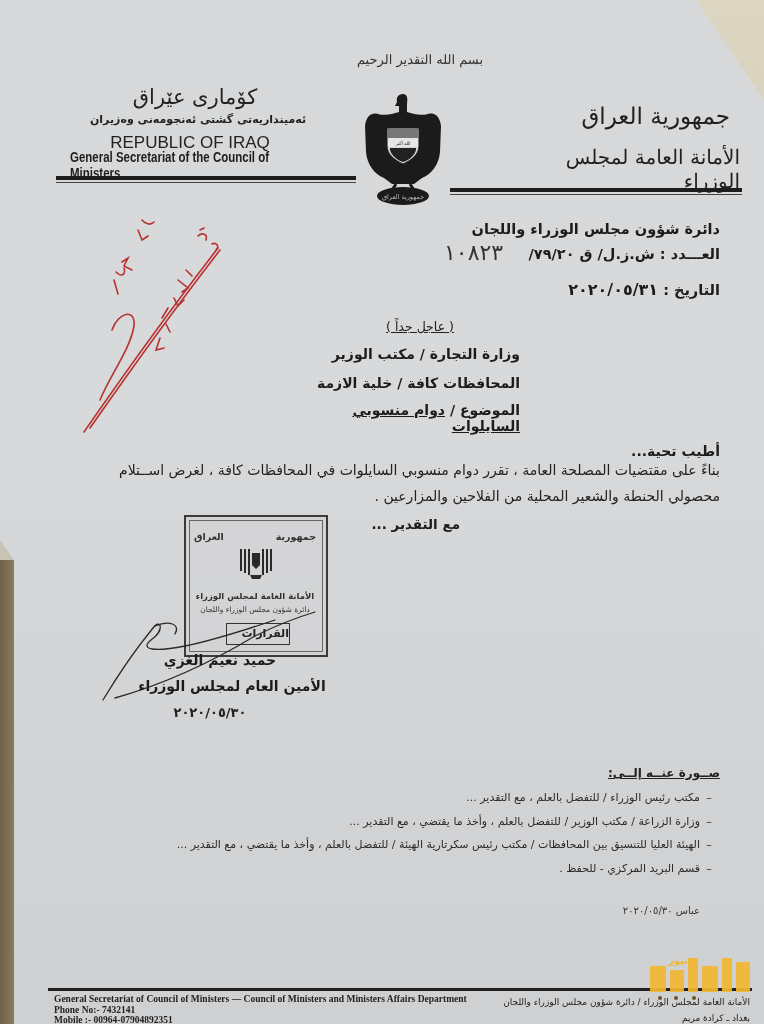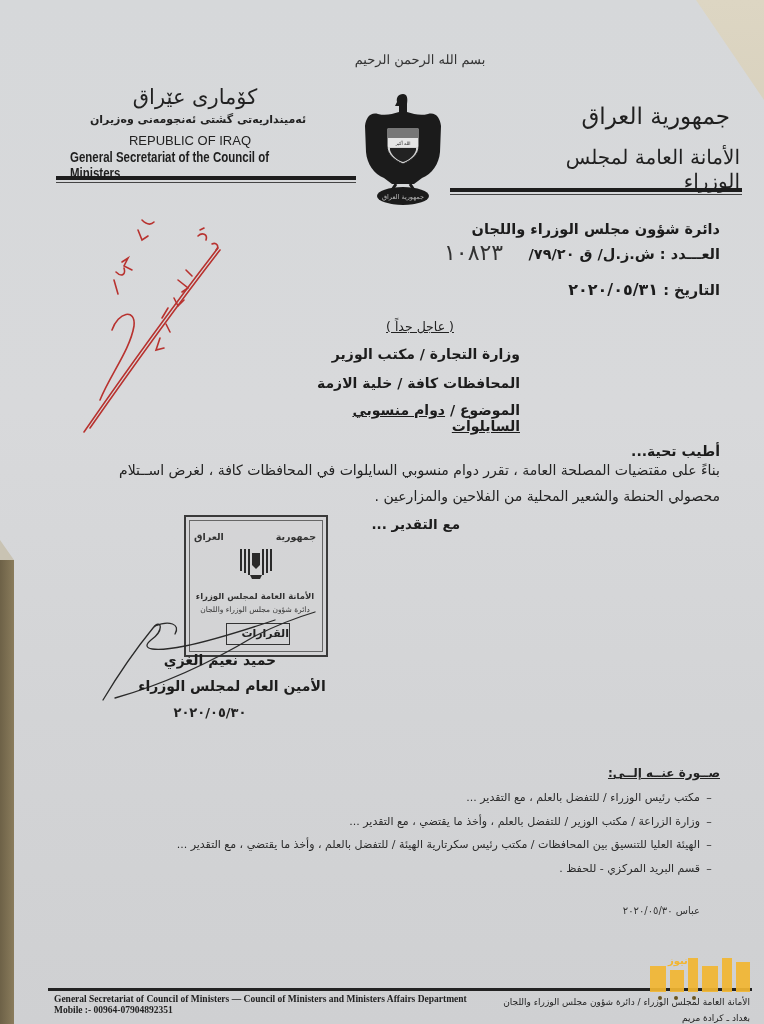--- a/index.html
+++ b/index.html
@@ -31,21 +31,21 @@
     .kurdish-title {
       left: 120px; top: 85px; width: 150px; text-align: center;
       font-family: "DejaVu Serif", serif; font-size: 21px; color: #222; direction: rtl;
     }
     .kurdish-sub {
       left: 88px; top: 113px; width: 220px; text-align: center;
       font-family: "DejaVu Sans", sans-serif; font-size: 11px; color: #222; direction: rtl; font-weight: bold;
     }
     .republic-en {
       left: 70px; top: 133px; width: 240px; text-align: center;
-      font-family: "Liberation Sans", sans-serif; font-size: 13px; color: #222;
+      font-family: "Liberation Sans", sans-serif; font-size: 17px; color: #222;
     }
     .gs-en {
       left: 70px; top: 149px; width: 250px; text-align: left;
       font-family: "Liberation Sans", sans-serif; font-size: 14px; font-weight: bold; color: #1e1e1e;
       transform: scaleX(0.82); transform-origin: left;
     }
     .ar-title1 {
       left: 560px; top: 103px; width: 170px; text-align: right; direction: rtl;
       font-family: "DejaVu Serif", serif; font-size: 23px; color: #1f1f1f;
     }
@@ -116,21 +116,21 @@
     .sig-scribble { left: 95px; top: 600px; width: 250px; height: 110px; }
   </style>
 </head>
 <body>
 
 <div class="bg-corner"></div>
 <div class="bg-left"></div>
 
 <div class="paper"></div>
 
-<div class="abs bismillah">بسم الله الرحمن الرحيم</div>
+<div class="abs bismillah">بسم الله التقدير الرحيم</div>
 
 <div class="abs kurdish-title">كۆماری عێراق</div>
 <div class="abs kurdish-sub">ئەمینداریەتی گشتی ئەنجومەنی وەزیران</div>
 <div class="abs republic-en">REPUBLIC OF IRAQ</div>
 <div class="abs gs-en">General Secretariat of the Council of Ministers</div>
 
 <div class="abs ar-title1">جمهورية العراق</div>
 <div class="abs ar-title2">الأمانة العامة لمجلس الوزراء</div>
 
 <div class="abs rule-left"></div>
@@ -239,20 +239,21 @@
 </div>
 
 <div class="abs typist">
   <span>عباس</span>
   <span>٢٠٢٠/٠٥/٣٠</span>
 </div>
 
 <div class="abs footer-rule"></div>
 <div class="abs footer-en">
   <div>General Secretariat of Council of Ministers — Council of Ministers and Ministers Affairs Department</div>
+  <div>Phone No:- 7432141</div>
   <div>Mobile :- 00964-07904892351</div>
 </div>
 <div class="abs rtl footer-ar">
   <div>الأمانة العامة لمجلس الوزراء / دائرة شؤون مجلس الوزراء واللجان</div>
   <div>بغداد ـ كرادة مريم</div>
 </div>
 
 <div class="abs watermark">
   <svg width="104" height="52" viewBox="0 0 104 52">
     <g fill="#f2b632" opacity="0.92">

